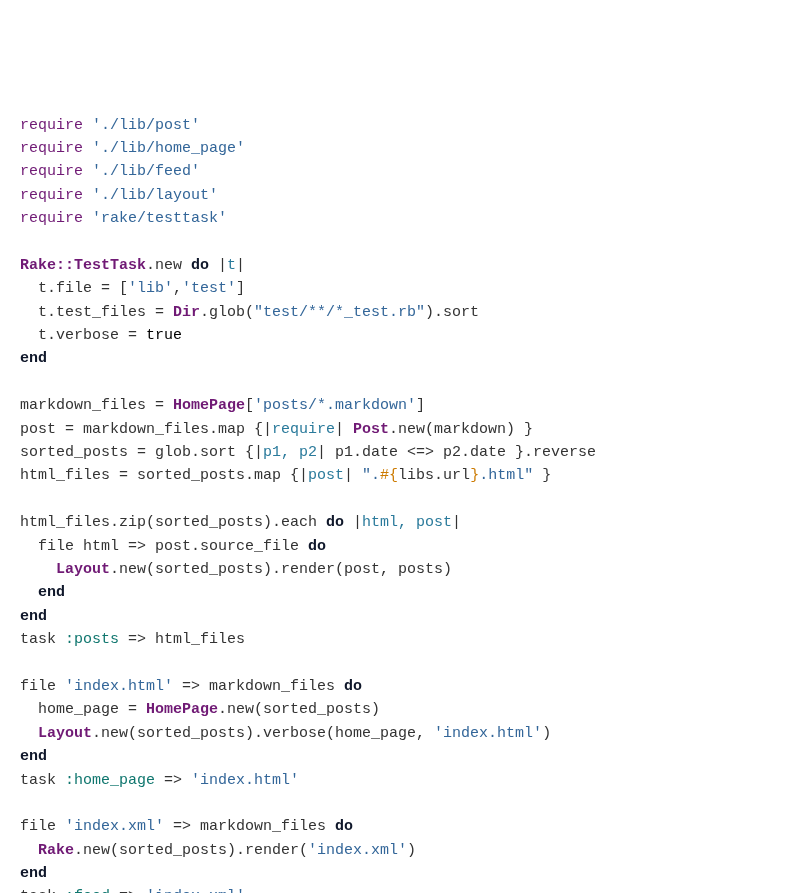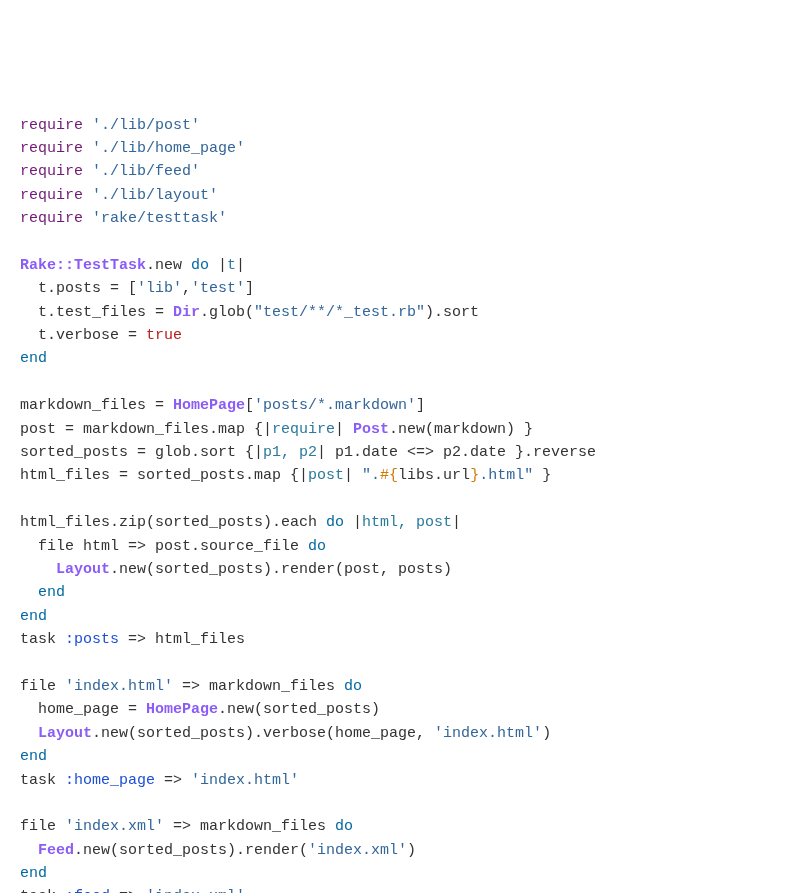--- a/index.html
+++ b/index.html
@@ -10,40 +10,40 @@
     font-size: 15px;
     line-height: 1.56;
     color: #333333;
     white-space: pre;
   }
   .code-block {
     white-space: pre;
   }
   .kw-require { color: #701a75; }
   .str { color: #336699; }
-  .class { color: #8b5cf6; font-weight: bold; }
-  .kw { color: #0369a1; font-weight: normal; }
+  .class { color: #701a75; font-weight: bold; }
+  .kw { color: #0f172a; font-weight: bold; }
   .param { color: #2a7a9b; }
-  .sym { color: #1d4ed8; }
-  .bool { color: #b91c1c; }
+  .sym { color: #0f766e; }
+  .bool { color: #000000; }
   .interp { color: #cc7a00; }
 </style>
 </head>
 <body>
 
 
 
 <div class="code-block"><span><span class="kw-require">require</span> <span class="str">'./lib/post'</span></span>
 <span><span class="kw-require">require</span> <span class="str">'./lib/home_page'</span></span>
 <span><span class="kw-require">require</span> <span class="str">'./lib/feed'</span></span>
 <span><span class="kw-require">require</span> <span class="str">'./lib/layout'</span></span>
 <span><span class="kw-require">require</span> <span class="str">'rake/testtask'</span></span>
 
 <span><span class="class">Rake::TestTask</span><span>.new </span><span class="kw">do</span><span> |</span><span class="param">t</span><span>|</span></span>
-<span><span>  t.posts = [</span><span class="str">'lib'</span><span>,</span><span class="str">'test'</span><span>]</span></span>
+<span><span>  t.file = [</span><span class="str">'lib'</span><span>,</span><span class="str">'test'</span><span>]</span></span>
 <span><span>  t.test_files = </span><span class="class">Dir</span><span>.glob(</span><span class="str">"test/**/*_test.rb"</span><span>).sort</span></span>
 <span><span>  t.verbose = </span><span class="bool">true</span></span>
 <span><span class="kw">end</span></span>
 
 <span><span>markdown_files = </span><span class="class">HomePage</span><span>[</span><span class="str">'posts/*.markdown'</span><span>]</span></span>
 <span><span>post = markdown_files.map {|</span><span class="param">require</span><span>| </span><span class="class">Post</span><span>.new(markdown) }</span></span>
 <span><span>sorted_posts = glob.sort {|</span><span class="param">p1, p2</span><span>| p1.date &lt;=&gt; p2.date }.reverse</span></span>
 <span><span>html_files = sorted_posts.map {|</span><span class="param">post</span><span>| </span><span class="str">".</span><span class="interp">#{</span><span>libs.url</span><span class="interp">}</span><span class="str">.html"</span><span> }</span></span>
 
 <span><span>html_files.zip(sorted_posts).each </span><span class="kw">do</span><span> |</span><span class="param">html, post</span><span>|</span></span>
@@ -53,20 +53,20 @@
 <span><span class="kw">end</span></span>
 <span><span>task </span><span class="sym">:posts</span><span> =&gt; html_files</span></span>
 
 <span><span>file </span><span class="str">'index.html'</span><span> =&gt; markdown_files </span><span class="kw">do</span></span>
 <span><span>  home_page = </span><span class="class">HomePage</span><span>.new(sorted_posts)</span></span>
 <span><span>  </span><span class="class">Layout</span><span>.new(sorted_posts).verbose(home_page, </span><span class="str">'index.html'</span><span>)</span></span>
 <span><span class="kw">end</span></span>
 <span><span>task </span><span class="sym">:home_page</span><span> =&gt; </span><span class="str">'index.html'</span></span>
 
 <span><span>file </span><span class="str">'index.xml'</span><span> =&gt; markdown_files </span><span class="kw">do</span></span>
-<span><span>  </span><span class="class">Feed</span><span>.new(sorted_posts).render(</span><span class="str">'index.xml'</span><span>)</span></span>
+<span><span>  </span><span class="class">Rake</span><span>.new(sorted_posts).render(</span><span class="str">'index.xml'</span><span>)</span></span>
 <span><span class="kw">end</span></span>
 <span><span>task </span><span class="sym">:feed</span><span> =&gt; </span><span class="str">'index.xml'</span></span>
 
 </div>
 
 
 
 
 </body></html>

